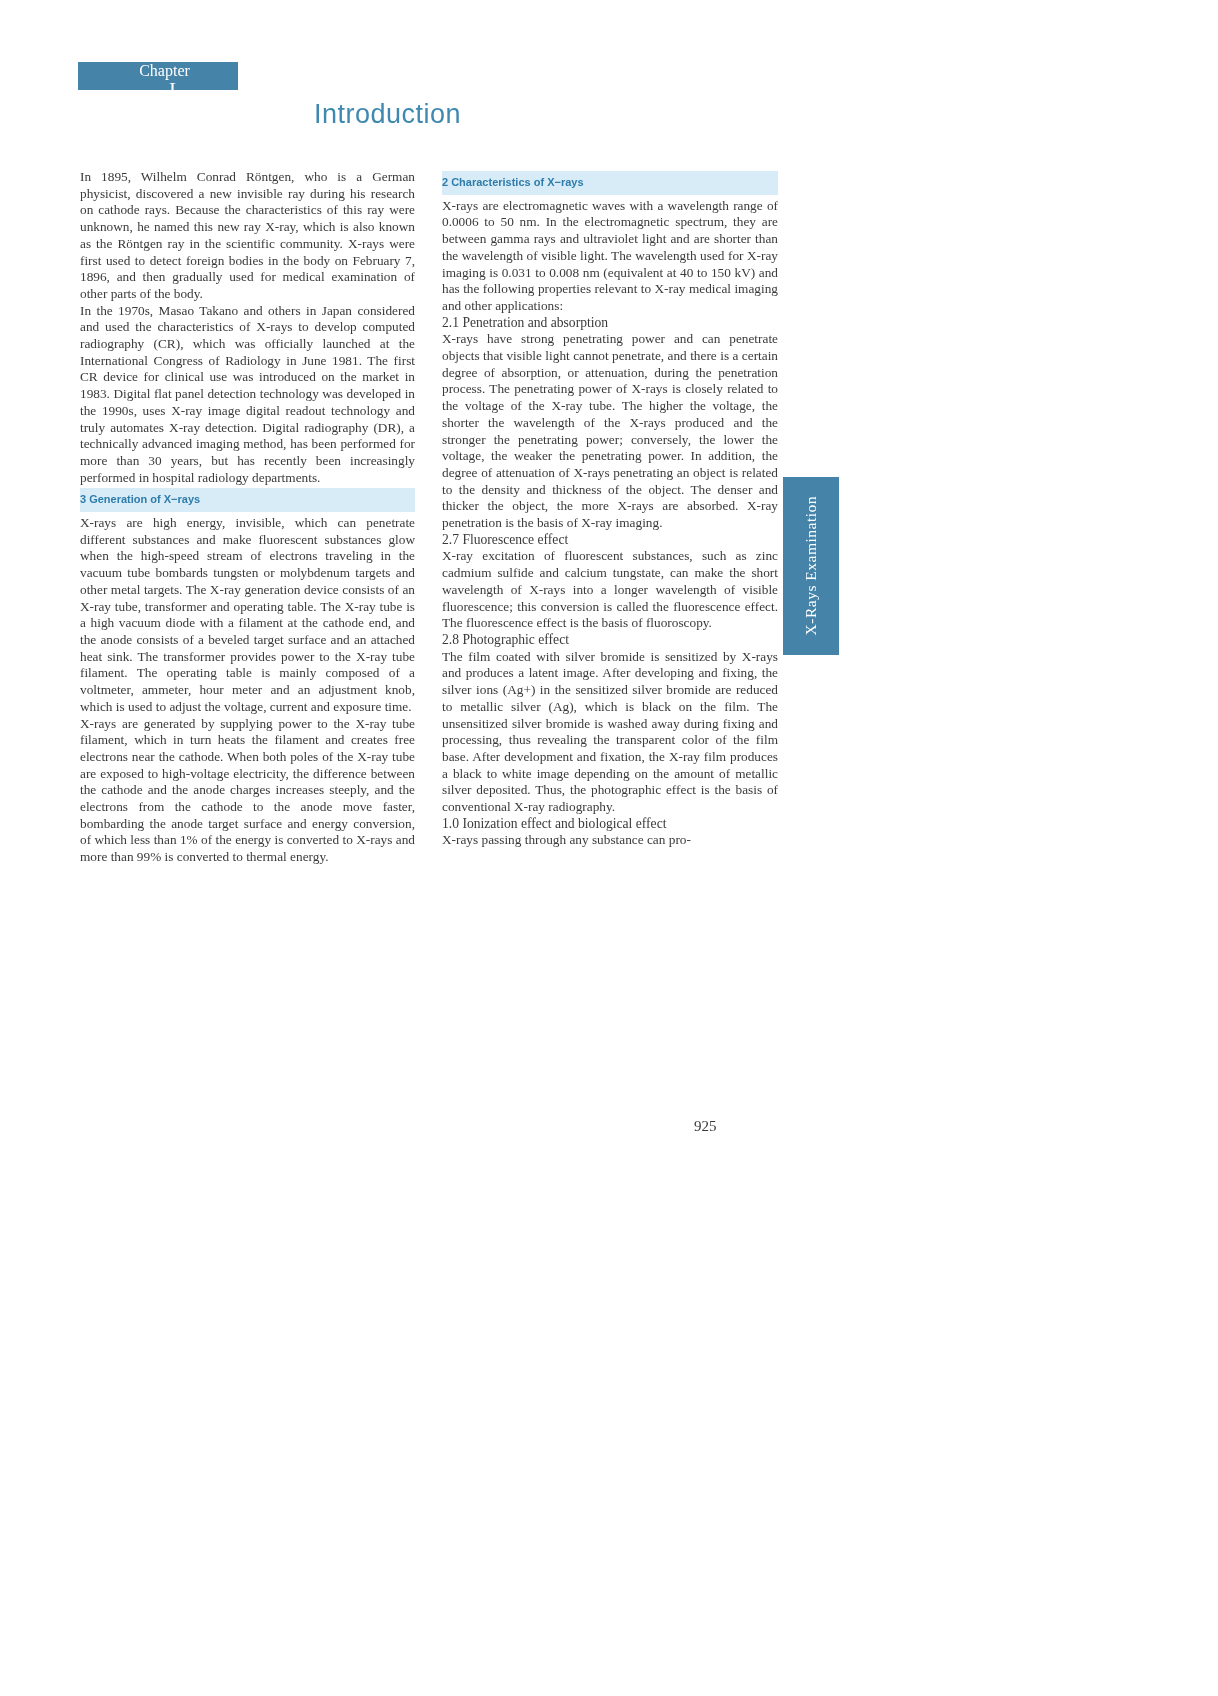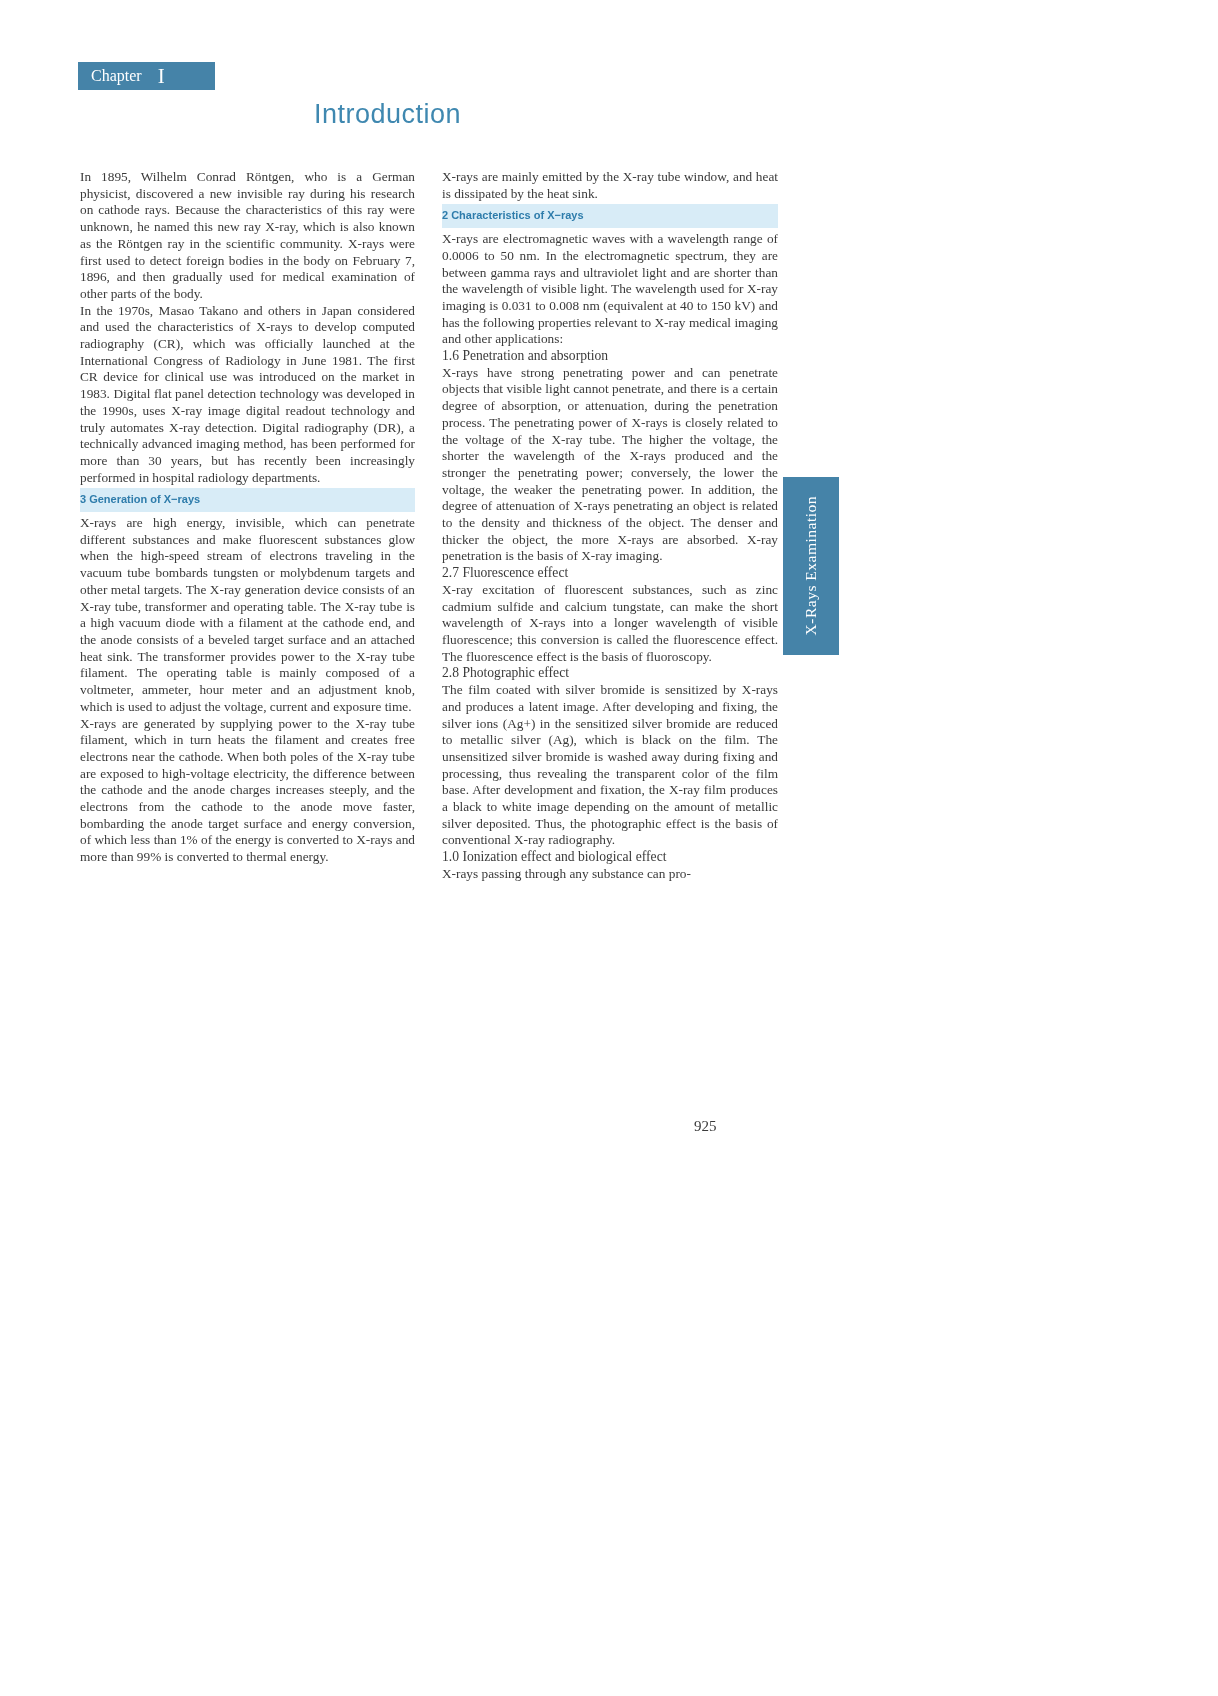--- a/index.html
+++ b/index.html
@@ -15,26 +15,27 @@
     width:1218px;
     height:1696px;
     background:#ffffff;
     font-family:"Liberation Serif", serif;
     color:var(--ink);
     overflow:hidden;
   }
   .chapter-box{
     position:absolute;
     left:78px; top:62px;
-    width:137px; height:28px;
+    width:160px; height:28px;
     background:var(--accent);
     color:#ffffff;
     display:flex; align-items:center;
     padding-left:13px;
     box-sizing:border-box;
+    flex-direction:column;
   }
   .ch-label{font-size:16px;}
   .ch-num{font-size:21px; margin-left:16px; line-height:1;}
   .title{
     position:absolute;
     top:99px; left:0;
     width:775px;
     margin:0;
     text-align:center;
     font-family:"Liberation Sans", sans-serif;
@@ -117,25 +118,24 @@
 
   <div class="col col-left">
     <p>In 1895, Wilhelm Conrad Röntgen, who is a German physicist, discovered a new invisible ray during his research on cathode rays. Because the characteristics of this ray were unknown, he named this new ray X-ray, which is also known as the Röntgen ray in the scientific community. X-rays were first used to detect foreign bodies in the body on February 7, 1896, and then gradually used for medical examination of other parts of the body.</p>
     <p>In the 1970s, Masao Takano and others in Japan considered and used the characteristics of X-rays to develop computed radiography (CR), which was officially launched at the International Congress of Radiology in June 1981. The first CR device for clinical use was introduced on the market in 1983. Digital flat panel detection technology was developed in the 1990s, uses X-ray image digital readout technology and truly automates X-ray detection. Digital radiography (DR), a technically advanced imaging method, has been performed for more than 30 years, but has recently been increasingly performed in hospital radiology departments.</p>
     <div class="banner">3 Generation of X−rays</div>
     <p>X-rays are high energy, invisible, which can penetrate different substances and make fluorescent substances glow when the high-speed stream of electrons traveling in the vacuum tube bombards tungsten or molybdenum targets and other metal targets. The X-ray generation device consists of an X-ray tube, transformer and operating table. The X-ray tube is a high vacuum diode with a filament at the cathode end, and the anode consists of a beveled target surface and an attached heat sink. The transformer provides power to the X-ray tube filament. The operating table is mainly composed of a voltmeter, ammeter, hour meter and an adjustment knob, which is used to adjust the voltage, current and exposure time.</p>
     <p>X-rays are generated by supplying power to the X-ray tube filament, which in turn heats the filament and creates free electrons near the cathode. When both poles of the X-ray tube are exposed to high-voltage electricity, the difference between the cathode and the anode charges increases steeply, and the electrons from the cathode to the anode move faster, bombarding the anode target surface and energy conversion, of which less than 1% of the energy is converted to X-rays and more than 99% is converted to thermal energy.</p>
   </div>
 
   <div class="col col-right">
-    <p>X-rays are mainly emitted by the X-ray tube window, and heat is dissipated by the heat sink.</p>
     <div class="banner">2 Characteristics of X−rays</div>
     <p>X-rays are electromagnetic waves with a wavelength range of 0.0006 to 50 nm. In the electromagnetic spectrum, they are between gamma rays and ultraviolet light and are shorter than the wavelength of visible light. The wavelength used for X-ray imaging is 0.031 to 0.008 nm (equivalent at 40 to 150 kV) and has the following properties relevant to X-ray medical imaging and other applications:</p>
 
-    <p class="subhead">1.6 Penetration and absorption</p>
+    <p class="subhead">2.1 Penetration and absorption</p>
     <p>X-rays have strong penetrating power and can penetrate objects that visible light cannot penetrate, and there is a certain degree of absorption, or attenuation, during the penetration process. The penetrating power of X-rays is closely related to the voltage of the X-ray tube. The higher the voltage, the shorter the wavelength of the X-rays produced and the stronger the penetrating power; conversely, the lower the voltage, the weaker the penetrating power. In addition, the degree of attenuation of X-rays penetrating an object is related to the density and thickness of the object. The denser and thicker the object, the more X-rays are absorbed. X-ray penetration is the basis of X-ray imaging.</p>
 
     <p class="subhead">2.7 Fluorescence effect</p>
     <p>X-ray excitation of fluorescent substances, such as zinc cadmium sulfide and calcium tungstate, can make the short wavelength of X-rays into a longer wavelength of visible fluorescence; this conversion is called the fluorescence effect. The fluorescence effect is the basis of fluoroscopy.</p>
 
     <p class="subhead">2.8 Photographic effect</p>
     <p>The film coated with silver bromide is sensitized by X-rays and produces a latent image. After developing and fixing, the silver ions (Ag+) in the sensitized silver bromide are reduced to metallic silver (Ag), which is black on the film. The unsensitized silver bromide is washed away during fixing and processing, thus revealing the transparent color of the film base. After development and fixation, the X-ray film produces a black to white image depending on the amount of metallic silver deposited. Thus, the photographic effect is the basis of conventional X-ray radiography.</p>
 
     <p class="subhead">1.0 Ionization effect and biological effect</p>
     <p>X-rays passing through any substance can pro-</p>

